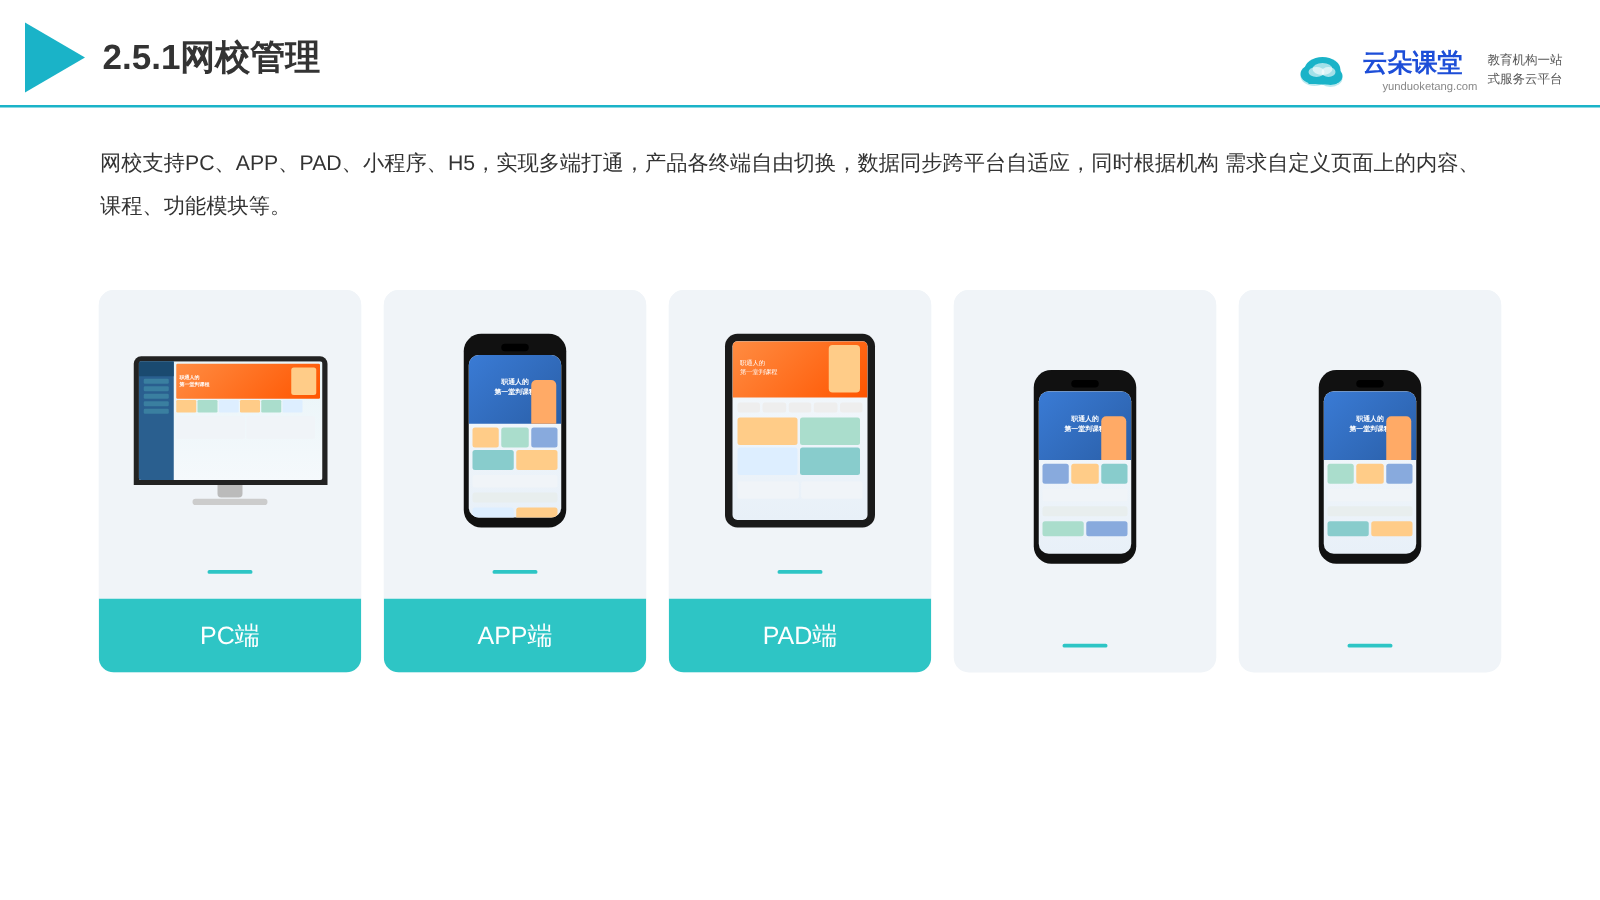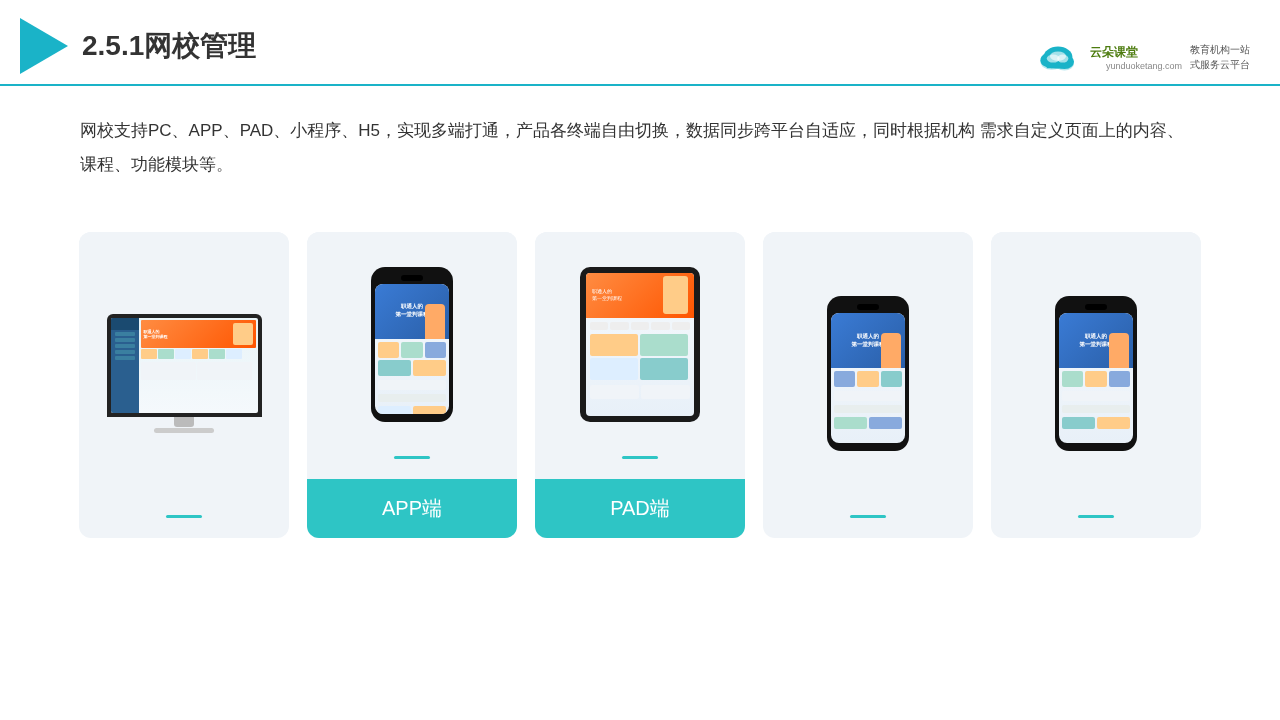--- a/index.html
+++ b/index.html
@@ -45,22 +45,22 @@
     .brand-logo {
       display: flex;
       align-items: center;
       gap: 6px;
     }
     .cloud-icon {
       width: 48px;
       height: 34px;
     }
     .brand-name {
-      font-size: 12px;
-      color: #4d7c0f;
+      font-size: 20px;
+      color: #1d4ed8;
       font-weight: bold;
     }
     .brand-url {
       font-size: 9px;
       color: #888;
       margin-left: 16px;
     }
 
     
     .description {
@@ -428,20 +428,21 @@
             </div>
           </div>
         </div>
         <div class="monitor-stand"></div>
         <div class="monitor-base"></div>
       </div>
     </div>
     <div style="text-align:center;padding:4px 0 8px 0;">
       <div class="card-top-line"></div>
     </div>
+    <div class="card-label">PC端</div>
   </div>
 
   <div class="card">
     <div class="card-image-area">
       <div class="phone-mockup">
         <div class="phone-body">
           <div class="phone-notch"></div>
           <div class="phone-screen">
             <div class="phone-banner">
               <div class="phone-banner-text">职通人的<br>第一堂判课程</div>

